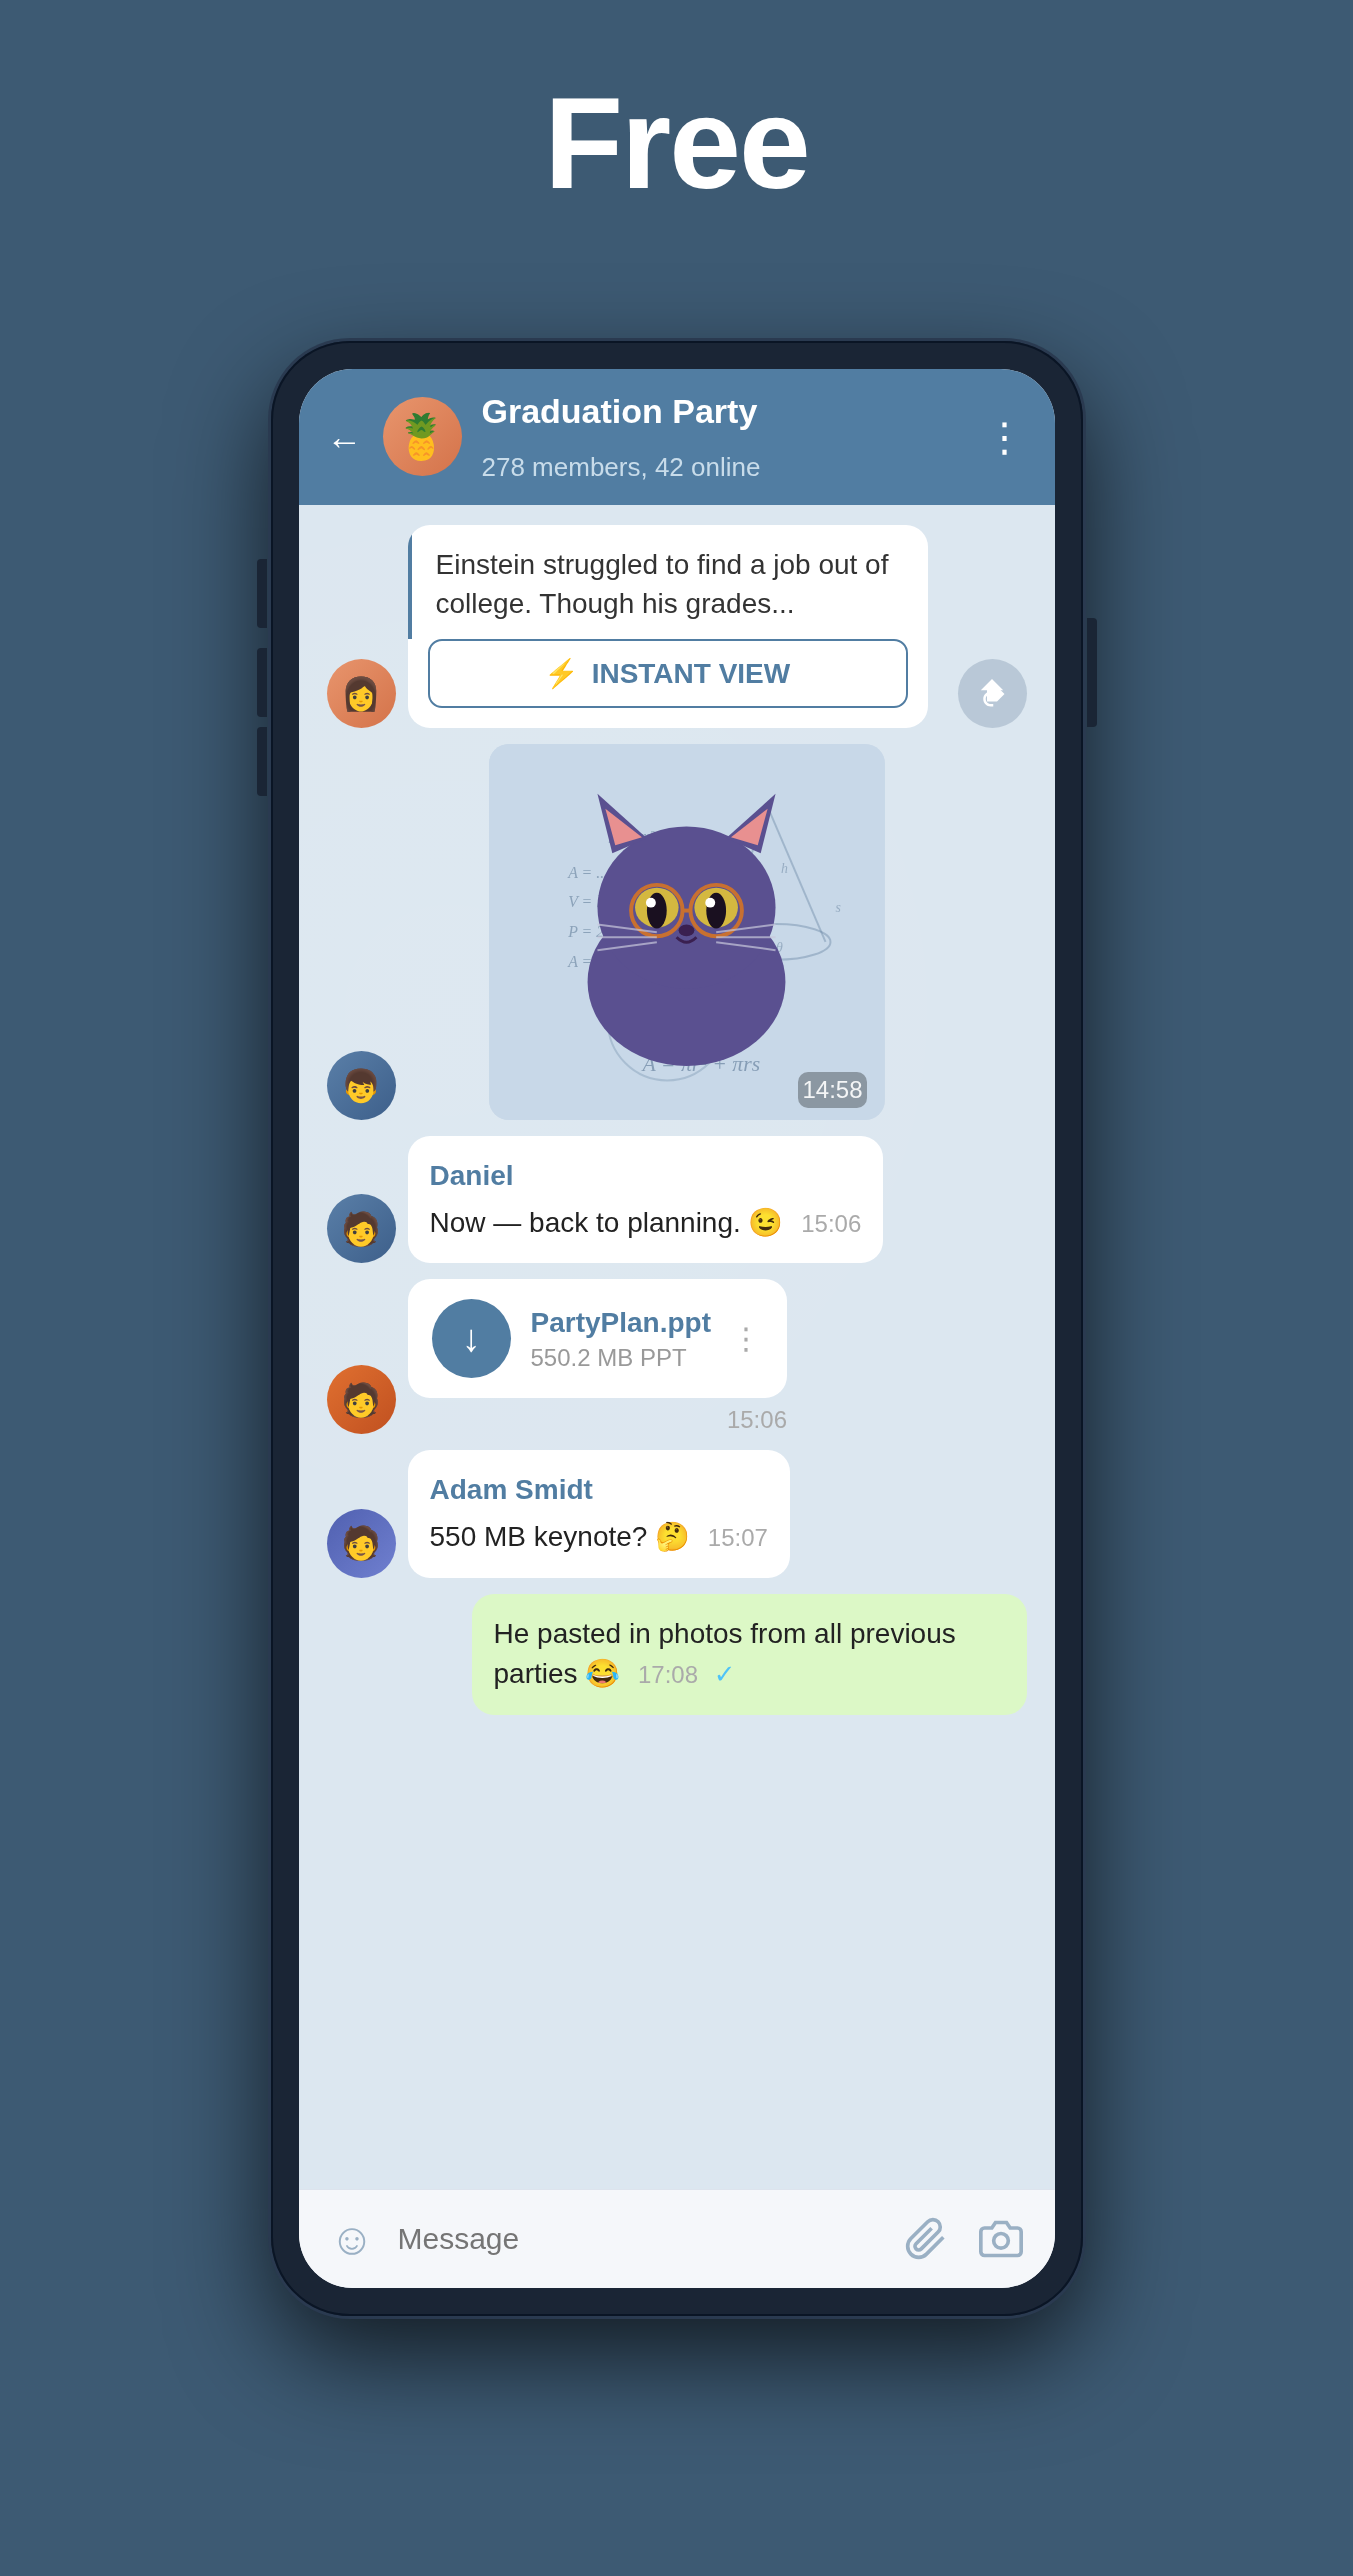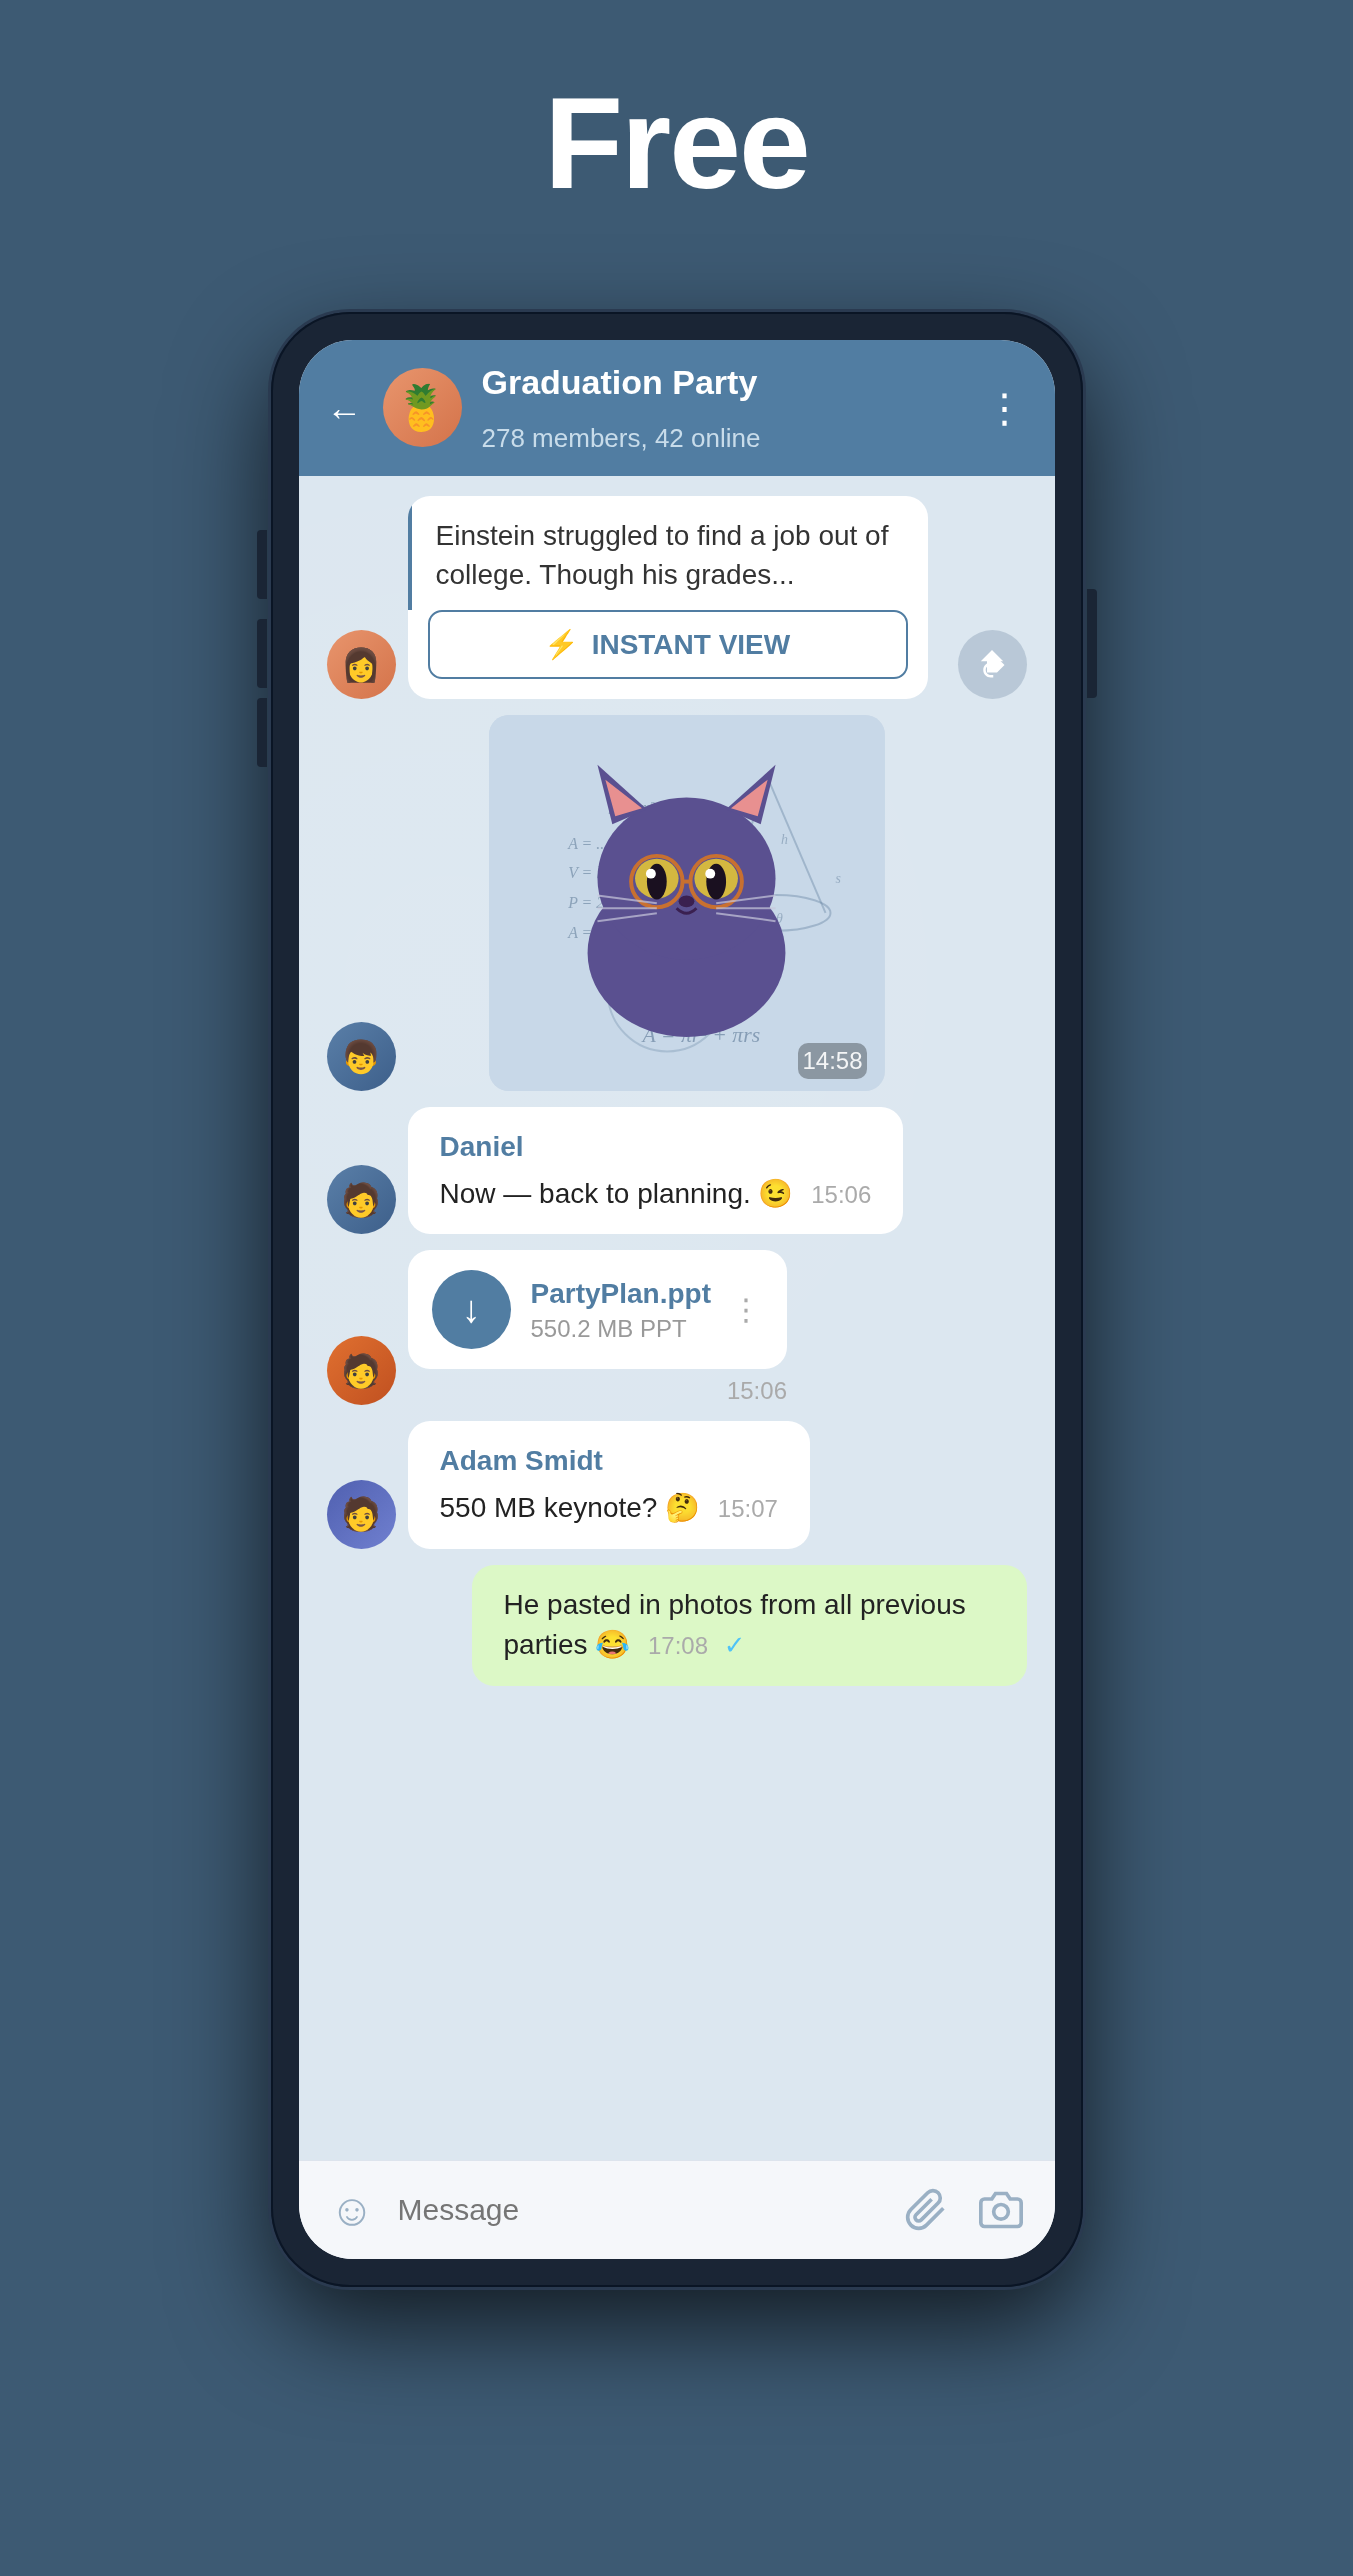--- a/index.html
+++ b/index.html
@@ -21,21 +21,21 @@
       flex-direction: column;
       align-items: center;
       padding: 79px 40px 59px;
     }
     .hero-title {
       font-size: 129px;
       font-weight: 800;
       color: #ffffff;
       letter-spacing: -2px;
       line-height: 1;
-      margin-bottom: 15px;
+      margin-bottom: 44px;
     }
     .hero-subtitle {
       font-size: 46px;
       font-weight: 400;
       color: #e0e8f0;
       text-align: center;
       line-height: 1.35;
       max-width: 793px;
     }
 
@@ -162,21 +162,21 @@
       display: flex;
       align-items: center;
       justify-content: center;
       font-size: 28px;
       background: #b0c4d8;
     }
 
     .bubble {
       background: #ffffff;
       border-radius: 22px;
-      padding: 20px 32px;
+      padding: 20px 22px;
       max-width: 555px;
       position: relative;
       font-size: 28px;
       color: #222;
       line-height: 1.45;
     }
     .bubble.green-bubble {
       background: #dcf8c6;
     }
 

